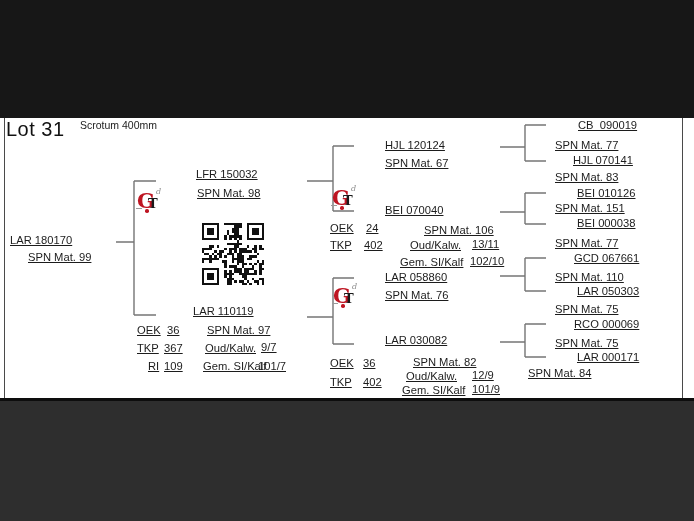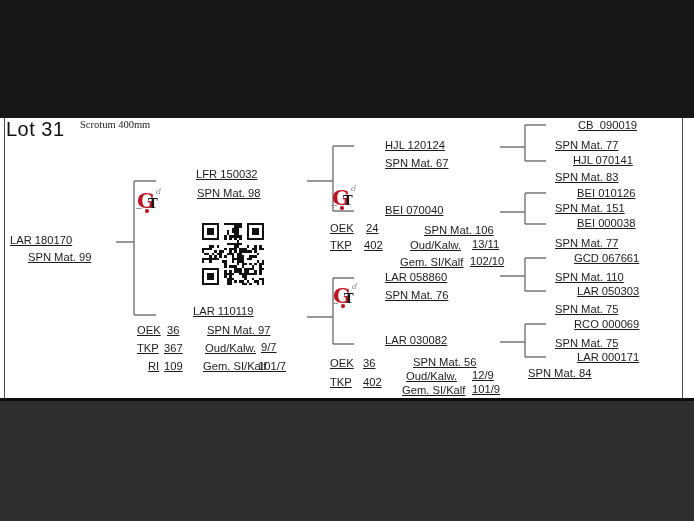--- a/index.html
+++ b/index.html
@@ -10,21 +10,21 @@
   .screen{position:relative;width:694px;height:521px;overflow:hidden;background:var(--page-bg);
           font-family:"Liberation Sans", sans-serif;text-align:right;}
   .bar{position:absolute;left:0;width:694px;}
   .bar.top{top:0;height:118px;background:var(--top-bar);}
   .bar.bottom{top:398px;height:123px;background:var(--bottom-bar);border-top:3px solid #0d0d0d;box-sizing:border-box;}
   .page-border{position:absolute;width:1px;top:118px;height:280px;background:#4a4a4a;}
   .page-border.left{left:4px;}
   .page-border.right{left:682px;}
   .t{position:absolute;font-size:11.2px;line-height:13px;color:var(--ink);white-space:pre;text-decoration:underline;}
   .lot{position:absolute;left:6px;top:118px;font-size:20px;line-height:22px;color:#111;letter-spacing:.5px;}
-  .note{position:absolute;left:80px;top:119px;font-size:10.5px;color:#222;font-family:Liberation Serif, serif;}
+  .note{position:absolute;left:80px;top:119px;font-size:10.5px;color:#222;}
   svg.lines{position:absolute;left:0;top:0;pointer-events:none;}
   .qr{position:absolute;left:202px;top:223px;}
   .logo{position:absolute;width:27px;height:25px;}
   .logo .lg{position:absolute;left:0;top:-3px;font-family:"DejaVu Serif",serif;font-weight:700;
             font-size:21px;color:var(--accent-red);}
   .logo .lt{position:absolute;left:11px;top:5px;font-family:"DejaVu Serif",serif;font-weight:700;
             font-size:13px;color:#1a1a1a;}
   .logo .lsup{position:absolute;left:19px;top:-4px;font-family:"DejaVu Serif",serif;font-style:italic;
             font-size:8px;color:#8b8b8b;}
   .logo .ldot{position:absolute;left:8px;top:18px;width:3.5px;height:3.5px;border-radius:50%;
@@ -398,21 +398,21 @@
   <div class="t" style="left:470px;top:255px">102/10</div>
   <div class="t" style="left:330px;top:222px">OEK</div>
   <div class="t" style="left:366px;top:222px">24</div>
   <div class="t" style="left:330px;top:239px">TKP</div>
   <div class="t" style="left:364px;top:239px">402</div>
 
   <div class="t" style="left:385px;top:271px">LAR 058860</div>
   <div class="t" style="left:385px;top:289px">SPN Mat. 76</div>
 
   <div class="t" style="left:385px;top:334px">LAR 030082</div>
-  <div class="t" style="left:413px;top:356px">SPN Mat. 56</div>
+  <div class="t" style="left:413px;top:356px">SPN Mat. 82</div>
   <div class="t" style="left:406px;top:370px">Oud/Kalw.</div>
   <div class="t" style="left:472px;top:369px">12/9</div>
   <div class="t" style="left:402px;top:384px">Gem. SI/Kalf</div>
   <div class="t" style="left:472px;top:383px">101/9</div>
   <div class="t" style="left:330px;top:357px">OEK</div>
   <div class="t" style="left:363px;top:357px">36</div>
   <div class="t" style="left:330px;top:376px">TKP</div>
   <div class="t" style="left:363px;top:376px">402</div>
 
   <div class="t" style="left:578px;top:119px">CB  090019</div>

